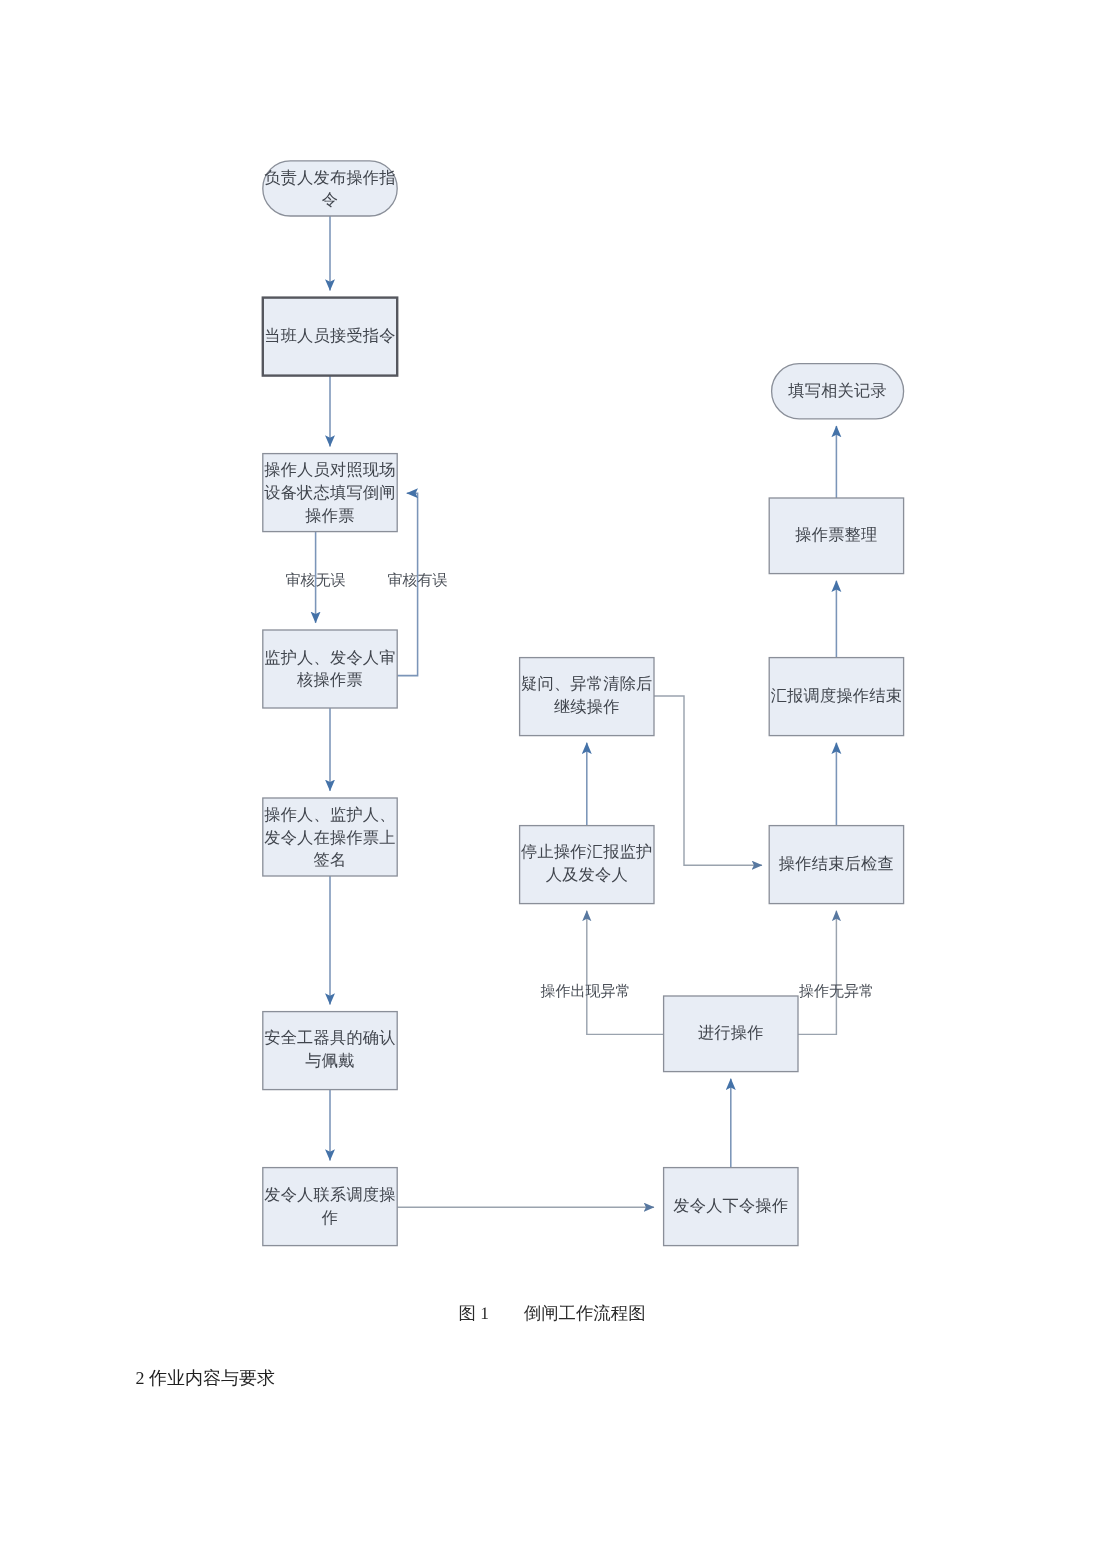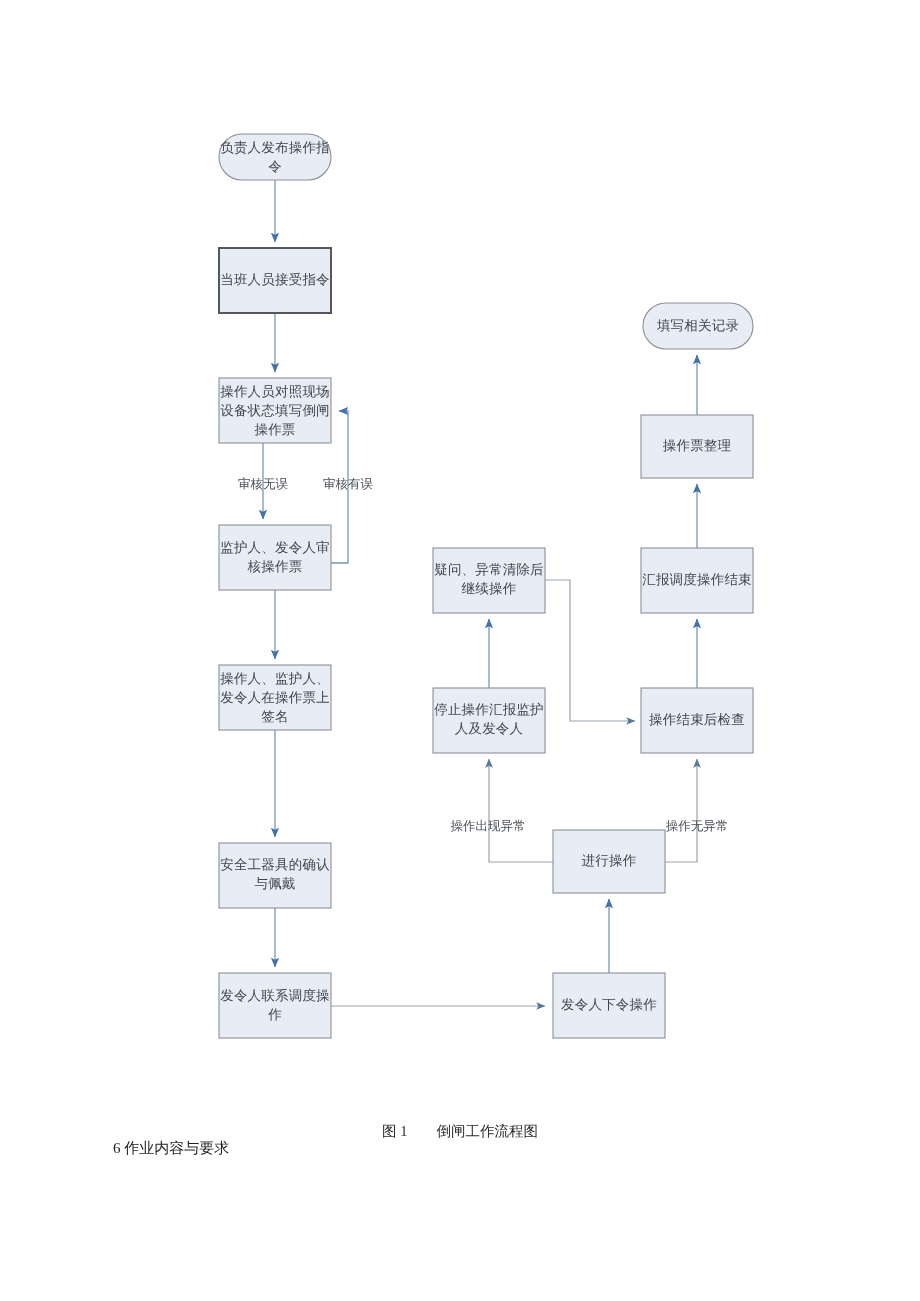--- a/index.html
+++ b/index.html
@@ -70,21 +70,21 @@
   }
   .caption-text {
     position: absolute;
     font-family: "Liberation Serif", "DejaVu Serif", serif;
     font-size: 14.5px;
     color: #2b2b2b;
     white-space: pre;
   }
   #figure-caption {
     left: 0;
-    top: 1122px;
+    top: 1085px;
     width: 920px;
     text-align: center;
   }
   #section-heading {
     left: 113px;
     top: 1139px;
     font-size: 15px;
     color: #1f1f1f;
   }
 </style>
@@ -227,15 +227,15 @@
 
     <g>
       <rect class="node-term" x="643" y="303" width="110" height="46" rx="23" ry="23"></rect>
       <text class="node-label" x="698" y="327">填写相关记录</text>
     </g>
 
   </svg>
 
   <div class="caption-text" id="figure-caption">图 1        倒闸工作流程图</div>
 
-  <div class="caption-text" id="section-heading">6 作业内容与要求</div>
+  <div class="caption-text" id="section-heading">2 作业内容与要求</div>
 
 </div>
 
 </body></html>

